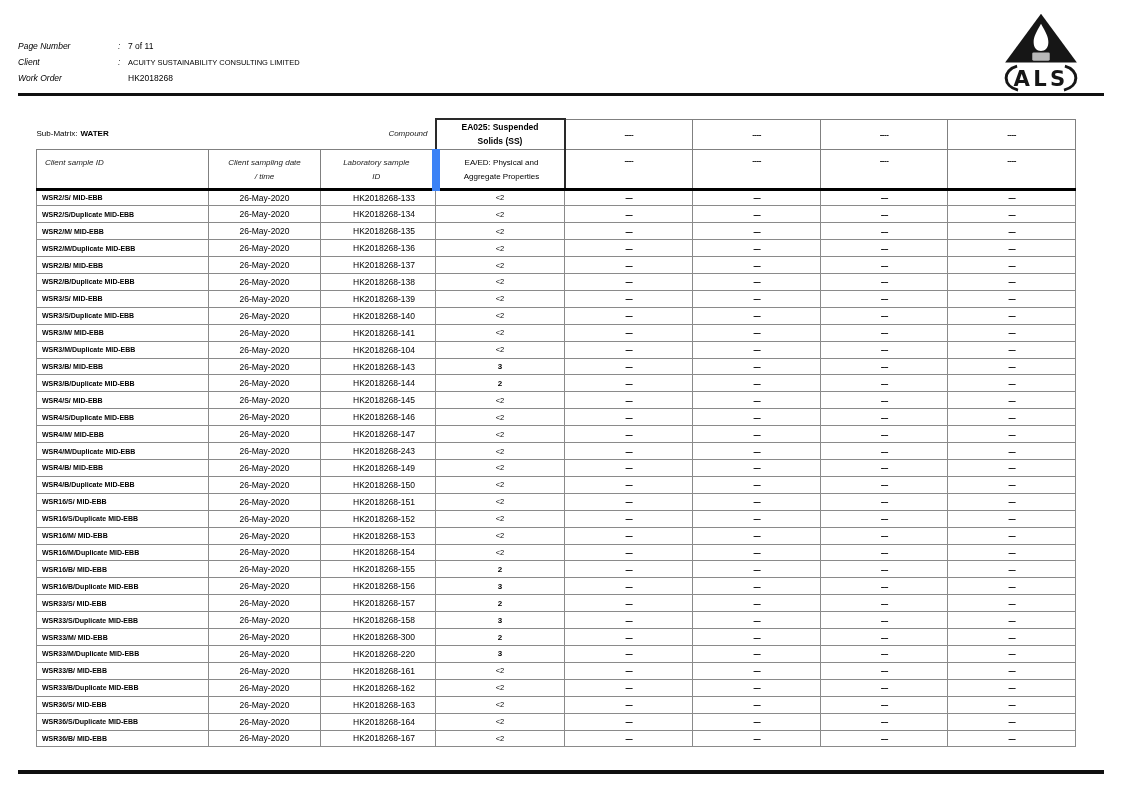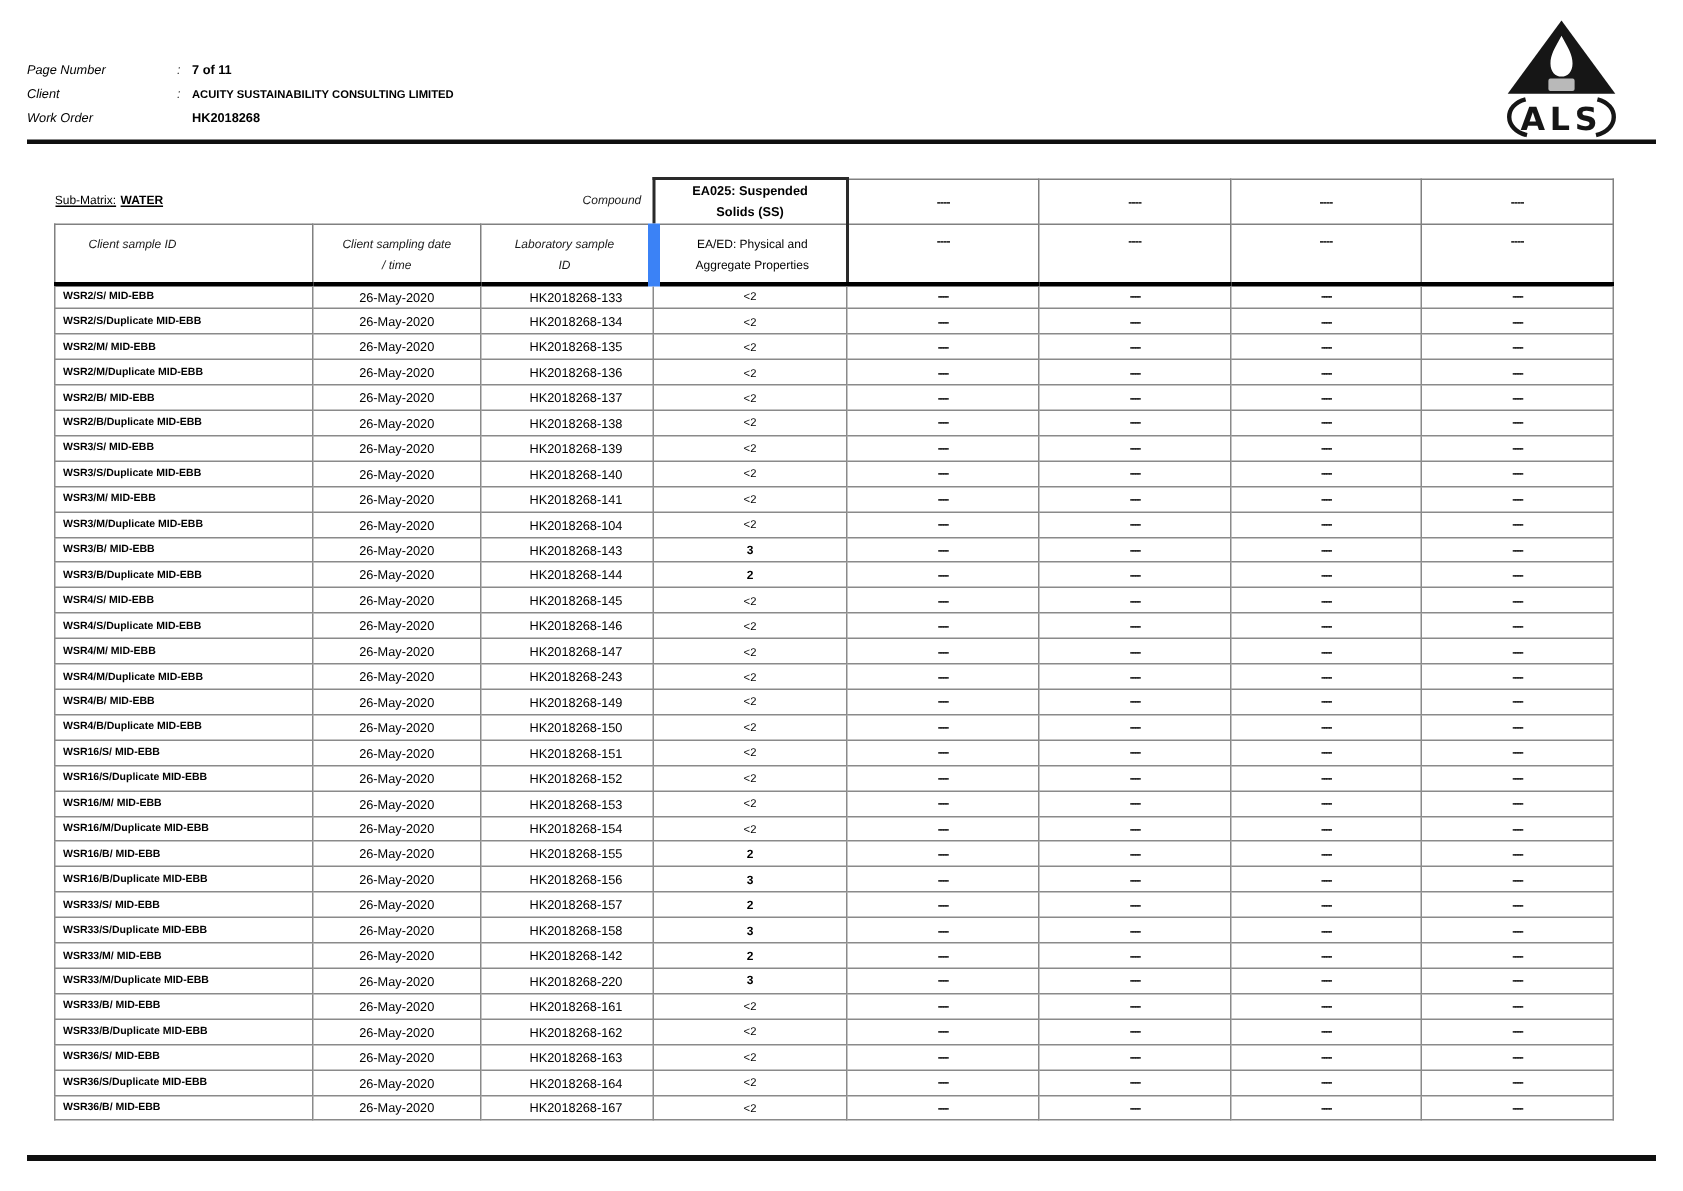--- a/index.html
+++ b/index.html
@@ -4,45 +4,45 @@
 <style>
   html,body{margin:0;padding:0;}
   body{
     width:1122px;height:794px;background:#ffffff;color:#000;
     font-family:"Liberation Sans", sans-serif;position:relative;overflow:hidden;
   }
   
   .hdr-line{position:absolute;left:18px;display:flex;align-items:baseline;font-size:8.5px;line-height:11px;}
   .hdr-label{font-style:italic;width:100px;}
   .hdr-colon{width:10px;font-style:italic;color:#333;}
-  .hdr-value{font-weight:bold;}
+  .hdr-value{font-weight:normal;}
   .hdr-value.small{font-size:7.5px;}
   .rule-top{position:absolute;left:18px;top:93px;width:1086px;height:3px;background:#101010;}
   .rule-bottom{position:absolute;left:18px;top:770px;width:1086px;height:4px;background:#101010;}
   .logo{position:absolute;left:995px;top:10px;}
   
   table.report{
     position:absolute;left:36px;top:118px;width:1039px;
     border-collapse:collapse;table-layout:fixed;
   }
   td{padding:0;margin:0;vertical-align:middle;text-align:center;overflow:hidden;}
   tr.rowA{height:30px;}
   tr.rowB{height:18px;}
   tr.rowC{height:40px;}
   .plain{border:none;}
-  .submatrix{text-align:left;font-size:8px;vertical-align:middle;text-decoration:underline;}
+  .submatrix{text-align:left;font-size:8px;vertical-align:middle;}
   .submatrix .bold{font-weight:bold;margin-left:3px;}
   .lbl-right{text-align:right;padding-right:7px;font-style:italic;font-size:8px;color:#1a1a1a;}
   .thin{border:1px solid #808080;}
   .ea-t{border:2px solid #2a2a2a;border-bottom:1px solid #808080;font-weight:bold;font-size:8.5px;line-height:14px;}
   .ea-m{border-left:2px solid #2a2a2a;border-right:2px solid #2a2a2a;border-bottom:1px solid #808080;font-size:8px;}
   .ea-b{border-left:8px solid #3b82f6;border-right:2px solid #2a2a2a;font-size:8px;line-height:14px;}
   tr.rowC td{border-bottom:3px solid #000;vertical-align:top;padding-top:6px;}
   .hdr-c{font-style:italic;font-size:8px;line-height:14px;color:#1a1a1a;}
-  .hdr-c.left{text-align:left;padding-left:22px;margin-top:31px;}
+  .hdr-c.left{text-align:left;padding-left:8px;margin-top:31px;}
   .dash-h{font-weight:600;font-size:8px;letter-spacing:-0.5px;}
   tbody tr{height:16.92px;}
   tbody td{border:1px solid #8a8a8a;font-size:8.5px;}
   .c-id{text-align:left;padding-left:5px;font-weight:bold;font-size:7px;}
   .c-date{font-size:8.5px;}
   .c-lab{font-size:8.5px;padding-left:12px;}
   .c-val{font-size:7.5px;}
   .c-val.bold{font-weight:bold;font-size:8px;}
   .c-dash{font-weight:bold;font-size:8px;letter-spacing:-1px;}
 </style>
@@ -379,21 +379,21 @@
         <td class="c-lab">HK2018268-158</td>
         <td class="c-val bold">3</td>
         <td class="c-dash">----</td>
         <td class="c-dash">----</td>
         <td class="c-dash">----</td>
         <td class="c-dash">----</td>
       </tr>
       <tr>
         <td class="c-id">WSR33/M/ MID-EBB</td>
         <td class="c-date">26-May-2020</td>
-        <td class="c-lab">HK2018268-142</td>
+        <td class="c-lab">HK2018268-300</td>
         <td class="c-val bold">2</td>
         <td class="c-dash">----</td>
         <td class="c-dash">----</td>
         <td class="c-dash">----</td>
         <td class="c-dash">----</td>
       </tr>
       <tr>
         <td class="c-id">WSR33/M/Duplicate MID-EBB</td>
         <td class="c-date">26-May-2020</td>
         <td class="c-lab">HK2018268-220</td>

